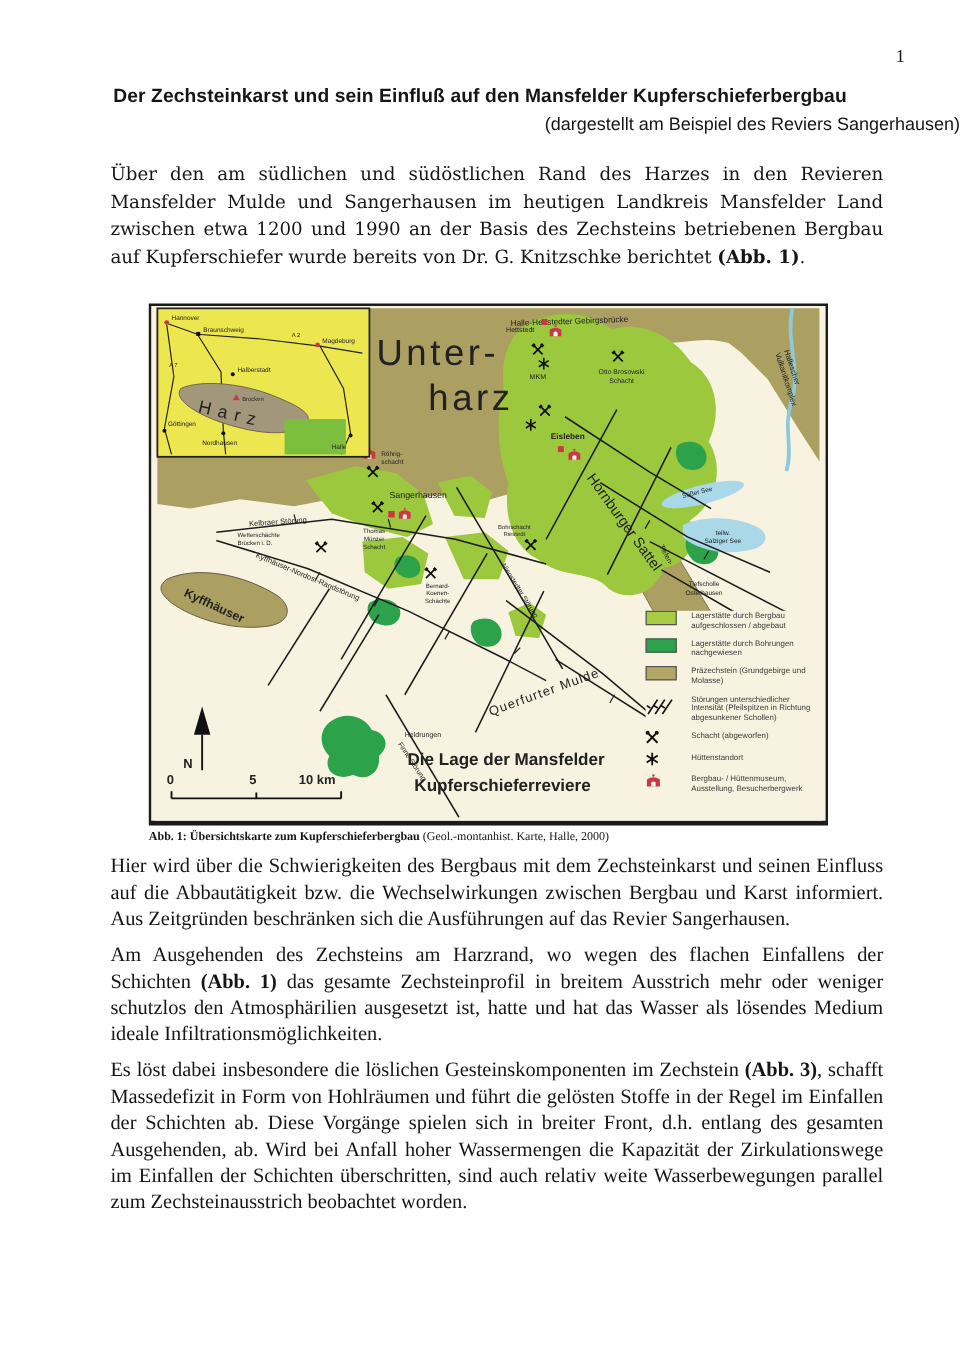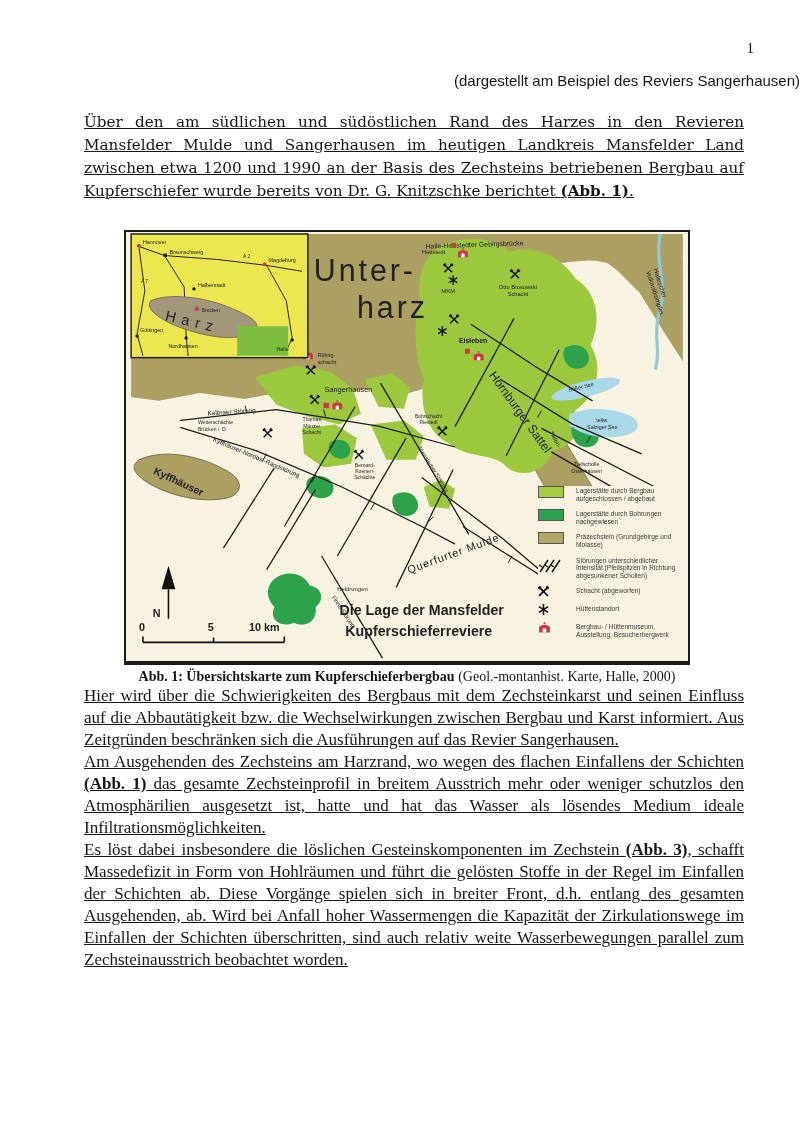--- a/index.html
+++ b/index.html
@@ -4,27 +4,27 @@
 <style>
   html,body{margin:0;padding:0;background:#e8e8e8;}
   .page{position:relative;width:800px;height:1132px;background:#ffffff;margin:0 auto;
         font-family:"Liberation Serif",serif;color:#151515;overflow:hidden;}
   .page-number{position:absolute;top:40px;right:46px;font-size:15px;font-family:"Liberation Serif",serif;}
   .header{padding-top:72px;text-align:center;font-family:"Liberation Sans",sans-serif;}
   .title{font-size:16px;font-weight:bold;margin:0 60px 5px 60px;letter-spacing:0.1px;}
   .subtitle{font-size:15px;font-weight:normal;margin:0 0 7px 0;text-align:right;}
   .byline{font-size:11.3px;margin:0;color:#111;}
   .content{margin:0 56px 0 84px;width:660px;}
-  p.body{font-size:17px;line-height:22px;text-align:justify;margin:0;text-decoration:underline;}
+  p.body{font-size:17px;line-height:22px;text-align:justify;margin:8px;}
   p.cambria{font-family:"DejaVu Serif",serif;font-size:15.2px;line-height:23px;margin-top:22px;}
   p.times{font-family:"Liberation Serif",serif;}
   .figure{margin-top:27px;margin-left:40px;width:566px;}
   .map-wrap{position:relative;width:562px;height:429px;border:2px solid #1b1b1b;border-bottom-width:4px;background:#f7f3e0;}
   .map-wrap svg.mainmap{display:block;}
-  .caption{margin-top:4px;text-align:center;font-size:14px;font-family:"Liberation Serif",serif;}
+  .caption{margin-top:4px;text-align:left;font-size:10px;font-family:"Liberation Serif",serif;}
   .caption b{font-weight:bold;}
   .p2{margin-top:9px;}
   .p4{margin-top:11px;}
   
   text{font-family:"Liberation Sans",sans-serif;fill:#222;}
   .fault{stroke:#1c1c1c;stroke-width:1.3;fill:none;}
   .tick{stroke:#1c1c1c;stroke-width:1;fill:none;}
   .road{stroke:#222;stroke-width:1;fill:none;}
   
   .legend{position:absolute;left:412px;top:254px;width:148px;background:#f7f3e0;font-family:"Liberation Sans",sans-serif;}
@@ -36,20 +36,21 @@
   .sw-dark{background:#2ba24b;}
   .sw-olive{background:#b3a768;}
 </style>
 </head>
 <body>
 
 <div class="page">
   <div class="page-number">1</div>
 
   <div class="header">
+    <h1 class="title">Der Zechsteinkarst und sein Einfluß auf den Mansfelder Kupferschieferbergbau</h1>
     <div class="subtitle">(dargestellt am Beispiel des Reviers Sangerhausen)</div>
   </div>
 
   <div class="content">
     <p class="body cambria"><span>Über den am südlichen und südöstlichen Rand des Harzes in den Revieren Mansfelder Mulde und Sangerhausen im heutigen Landkreis Mansfelder Land zwischen etwa 1200 und 1990  an der Basis des Zechsteins betriebenen Bergbau auf Kupferschiefer wurde bereits von Dr. G. Knitzschke berichtet </span><b>(Abb. 1)</b><span>.</span></p>
 
     <div class="figure">
       <div class="map-wrap">
         <svg class="mainmap" width="562" height="429" viewBox="0 0 566 437">
           <defs>

